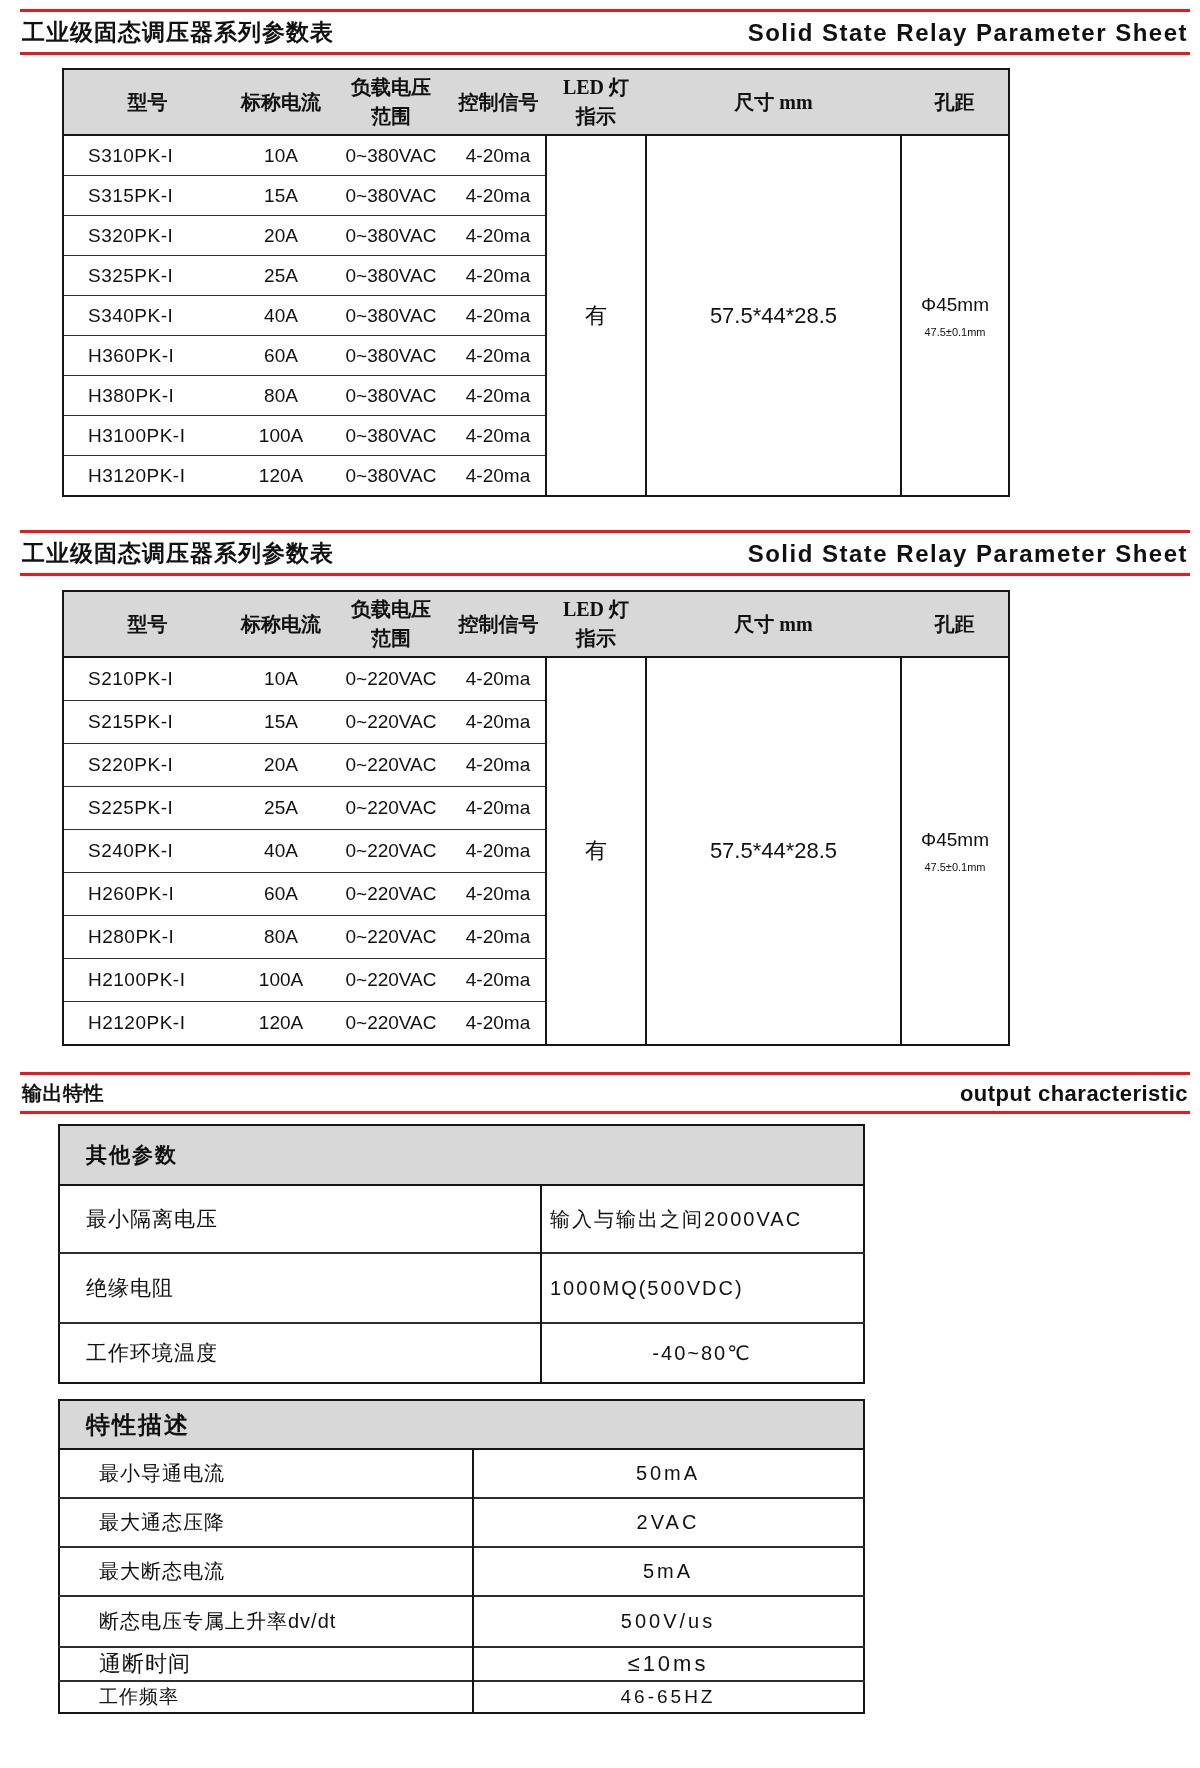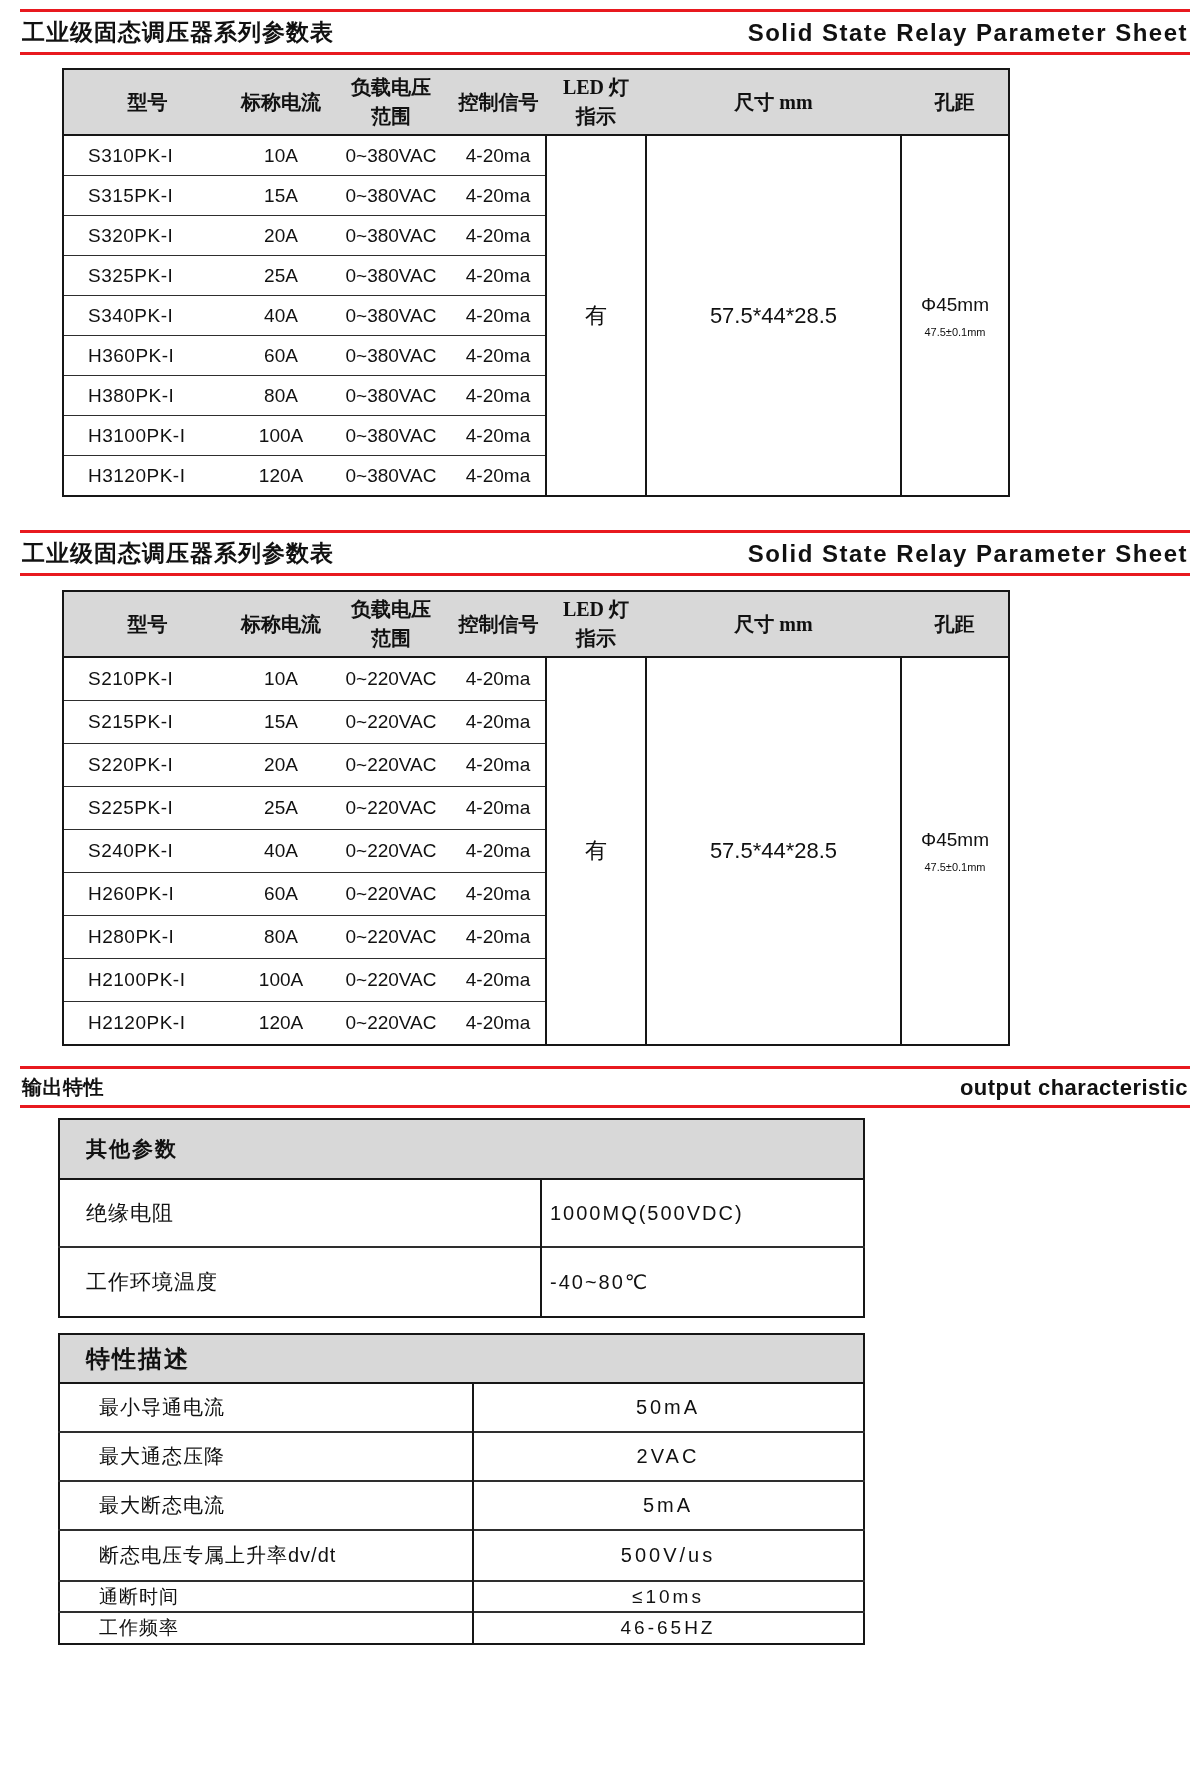--- a/index.html
+++ b/index.html
@@ -68,21 +68,21 @@
   .t3 tbody tr:nth-child(4) td { height:46px; }
   .t3 tbody tr:nth-child(3) td.val,
   .t3 tbody tr:nth-child(4) td.val { text-align:center; padding-left:0; }
   .t3 tbody tr:nth-child(4) td.val {
     font-family:"Liberation Serif","DejaVu Serif",serif; font-size:19px; letter-spacing:1px;
   }
   .t4 td.lab { font-size:20px; padding-left:39px; }
   .t4 td.val { text-align:center; padding-left:0; letter-spacing:3px; }
   .t4 tbody tr td { height:45px; }
   .t4 tbody tr:nth-child(4) td { height:47px; }
-  .t4 tbody tr:nth-child(5) td { height:27px; font-size:19px; }
+  .t4 tbody tr:nth-child(5) td { height:27px; font-size:22px; }
   .t4 tbody tr:nth-child(6) td { height:28px; font-size:19px; }
 </style>
 </head>
 <body>
 
 <div class="page">
 
   <div class="sec">
     <div class="rule"></div>
     <div class="sec-row">
@@ -266,41 +266,45 @@
         </tr>
       <tr>
           <td class="model">H2120PK-I</td>
           <td class="c">120A</td>
           <td class="c">0~220VAC</td>
           <td class="c">4-20ma</td>
         </tr>
     </tbody>
   </table>
 
-  <div class="sec small" style="margin-top:20px">
+  <div class="sec small" style="margin-top:26px">
     <div class="rule"></div>
     <div class="sec-row">
       <span class="sec-zh">输出特性</span>
       <span class="sec-en">output characteristic</span>
     </div>
     <div class="rule"></div>
   </div>
 
   <table class="param t3">
     <colgroup>
         <col style="width:482px">
         <col style="width:323px">
       </colgroup>
     <thead>
       <tr>
         <th class="band" colspan="2">其他参数</th>
       </tr>
     </thead>
     <tbody>
       <tr>
+          <td class="lab">最小隔离电压</td>
+          <td class="val">输入与输出之间2000VAC</td>
+        </tr>
+      <tr>
           <td class="lab">绝缘电阻</td>
           <td class="val">1000MQ(500VDC)</td>
         </tr>
       <tr>
           <td class="lab">工作环境温度</td>
           <td class="val">-40~80℃</td>
         </tr>
     </tbody>
   </table>
 

